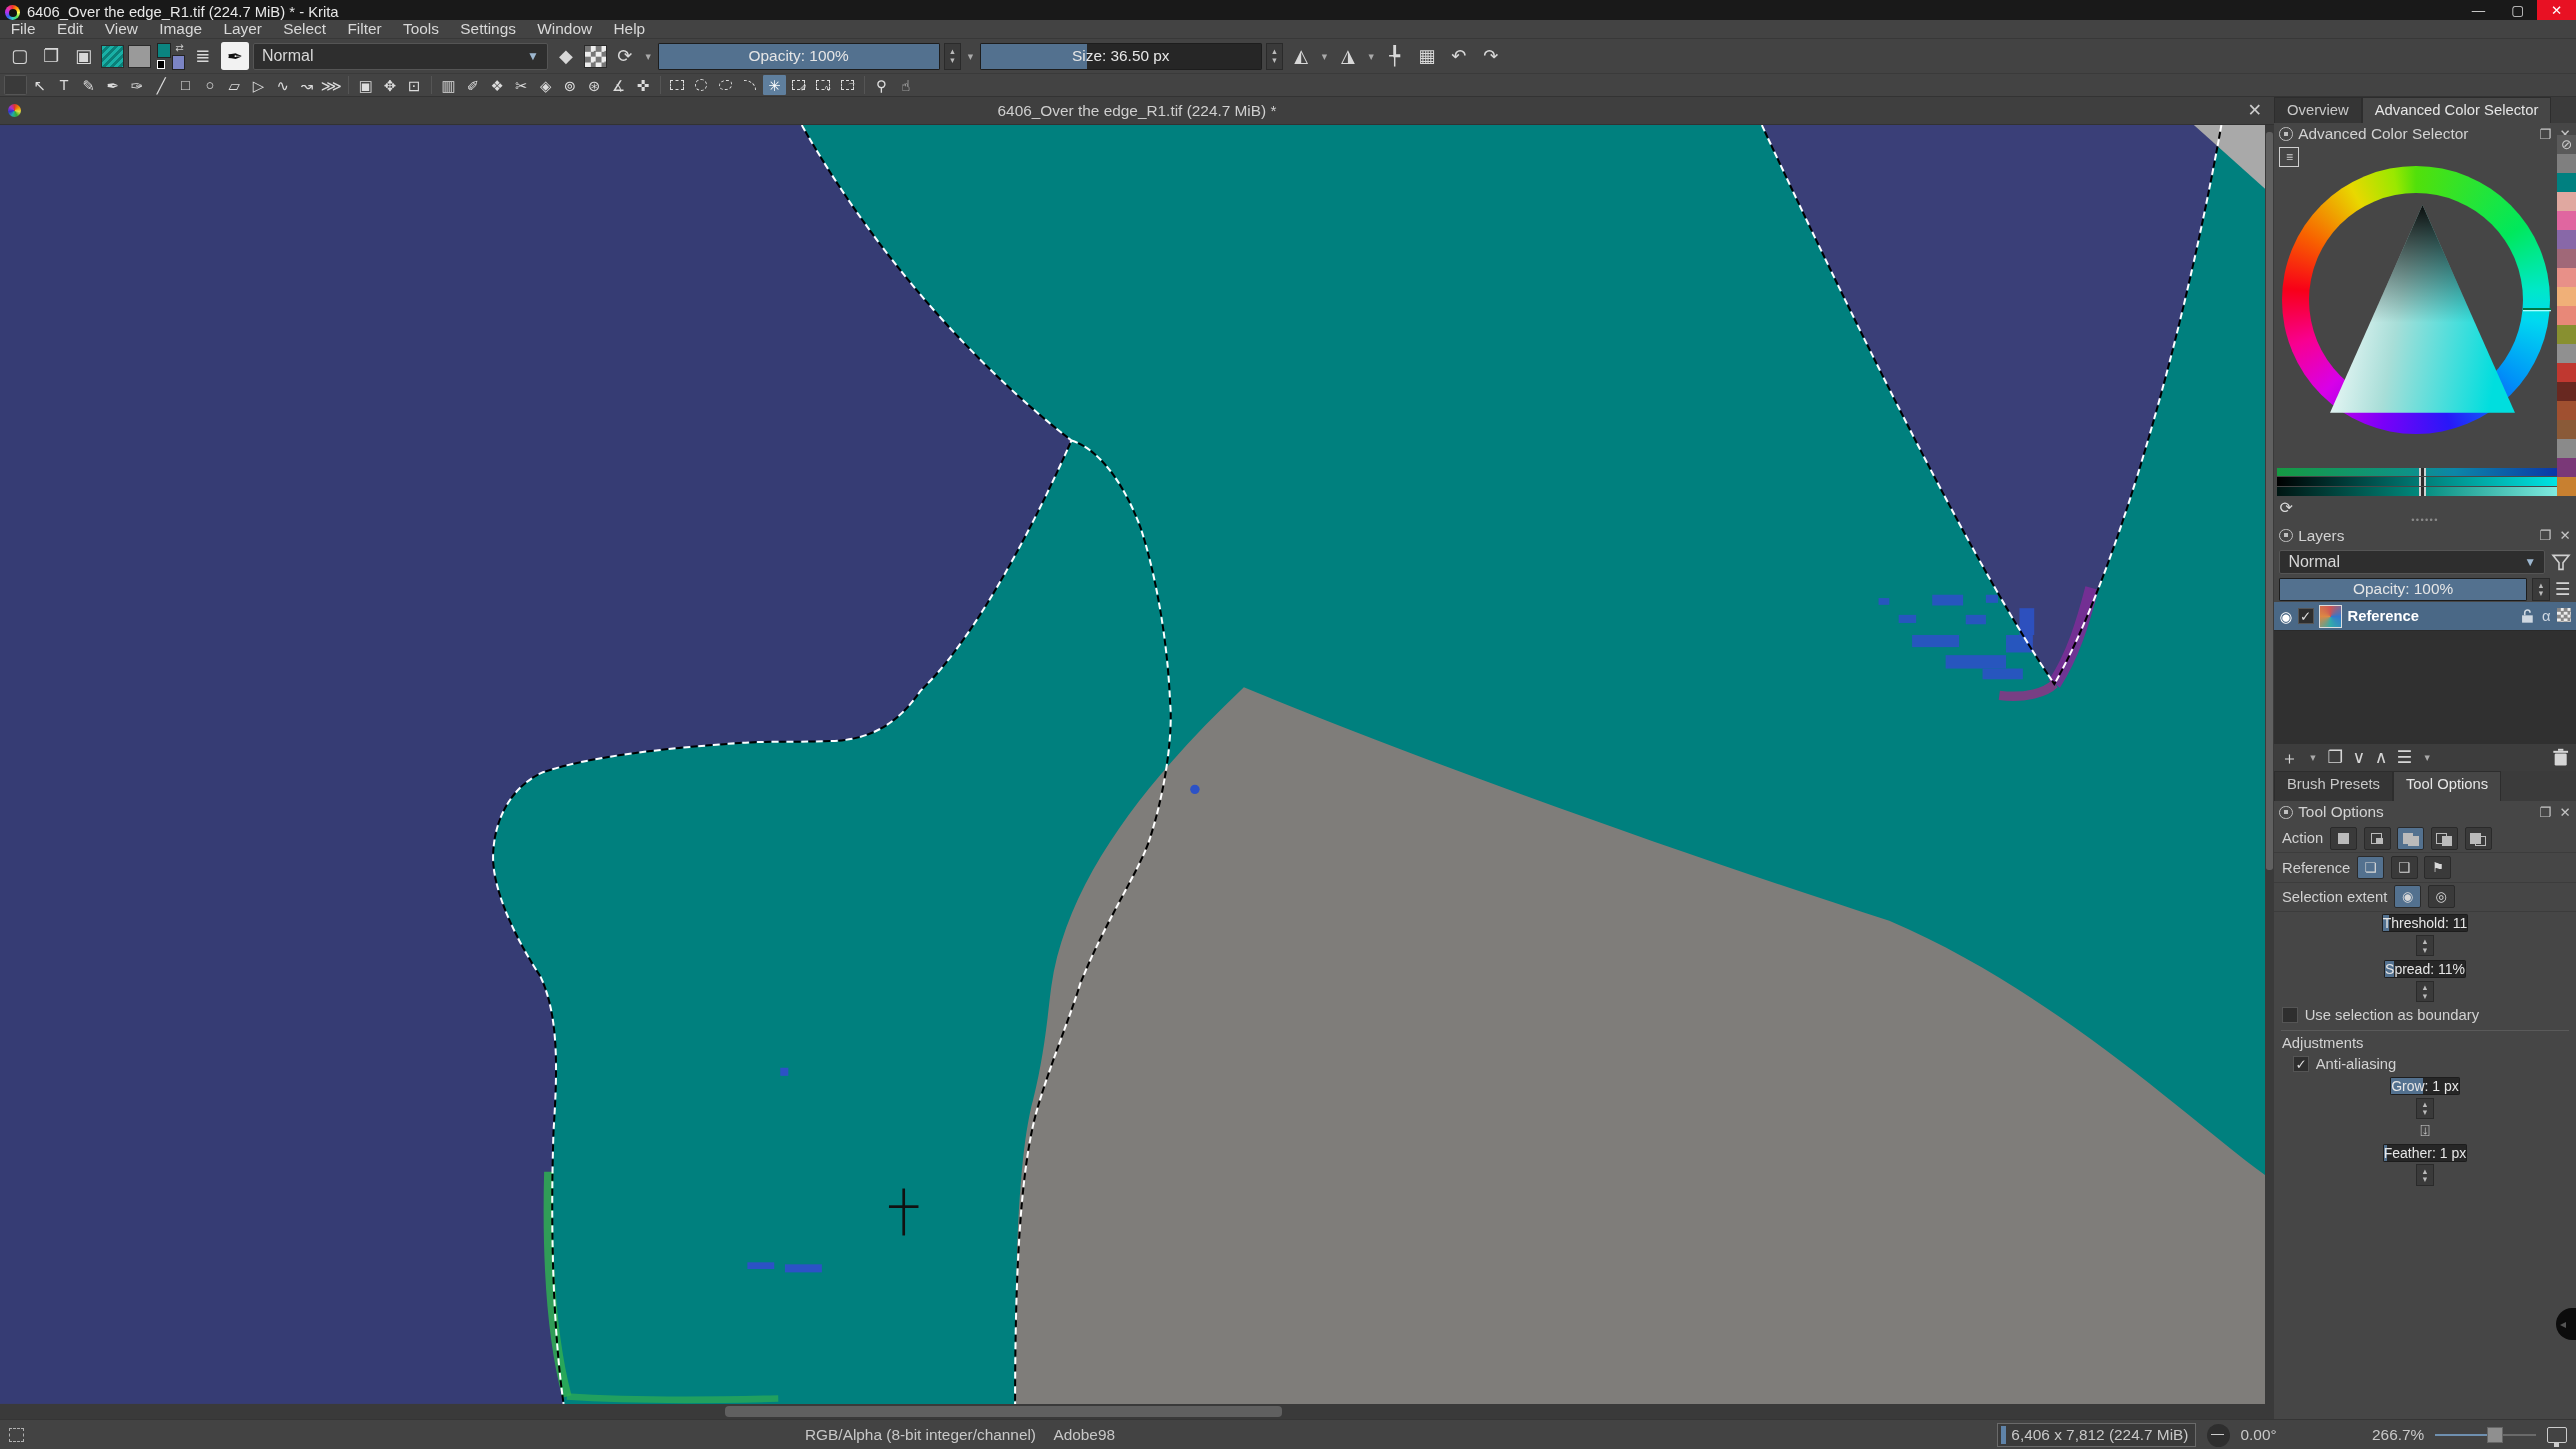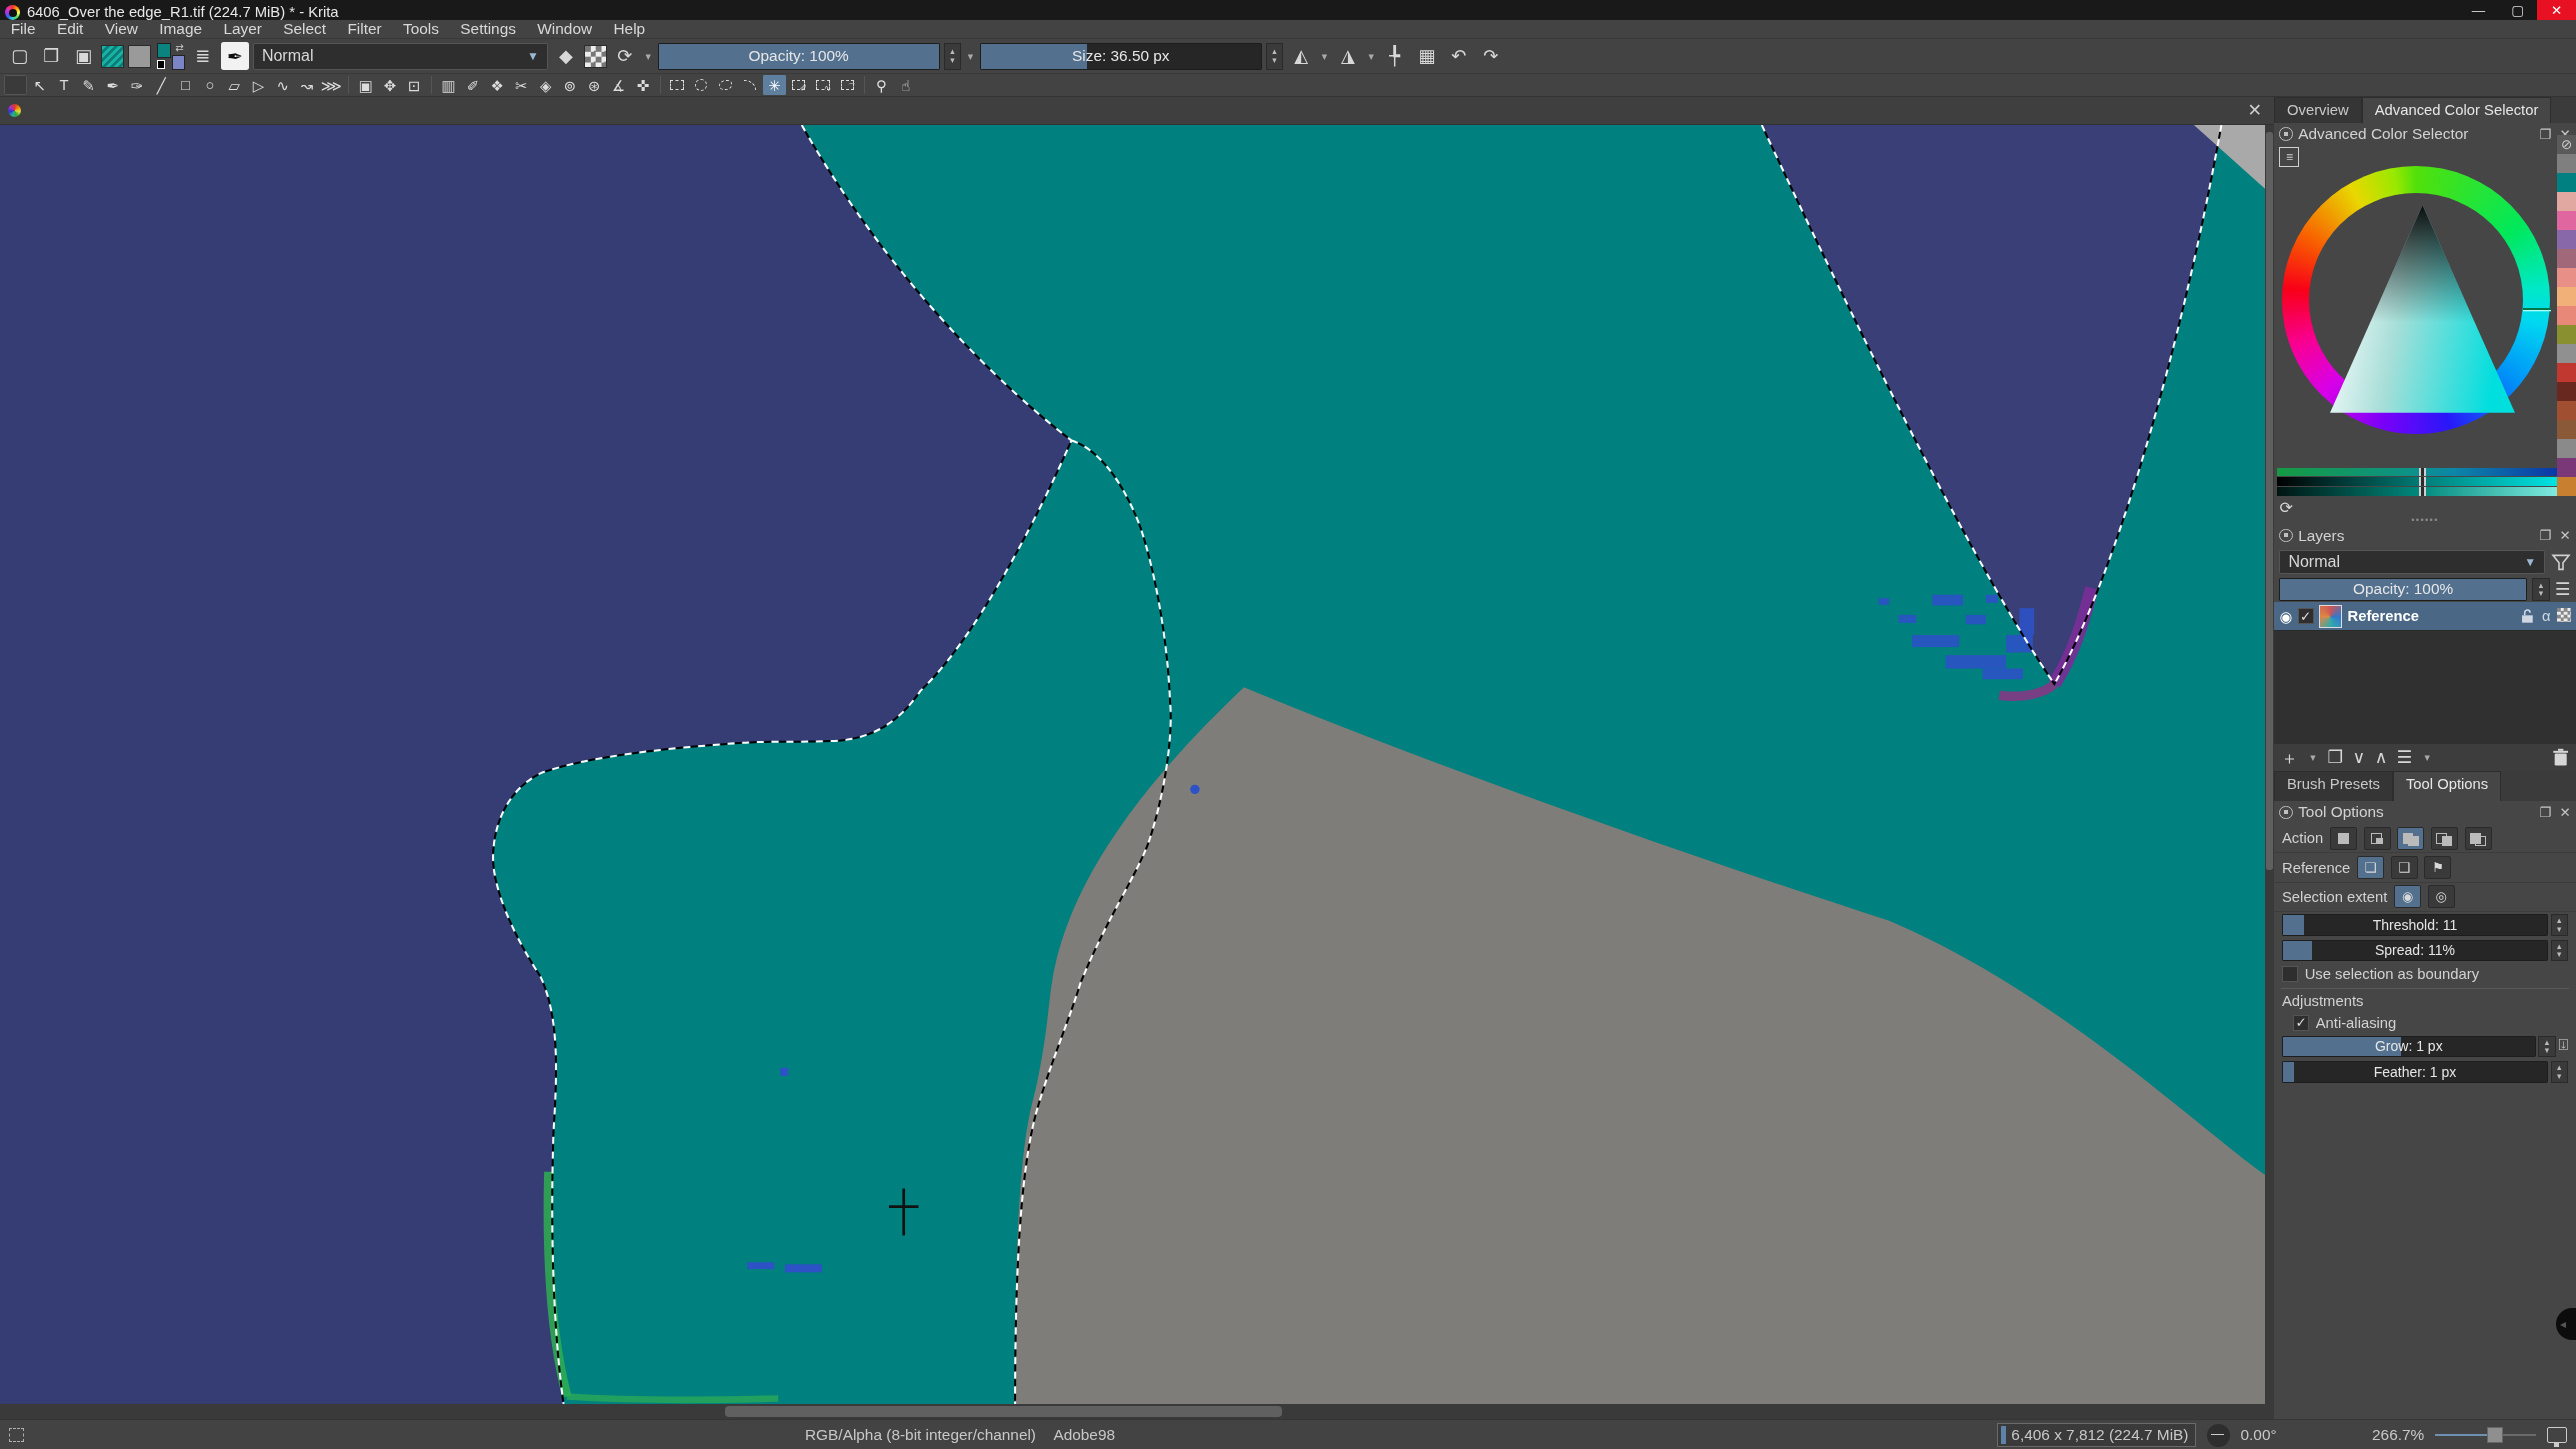--- a/index.html
+++ b/index.html
@@ -91,21 +91,21 @@
     background:conic-gradient(#c55,#37c,#3aa,#d84,#c55); }
   .lay-btns { height:27px; display:flex; align-items:center; gap:9.4px; padding:0 6.7px; font-size:17.4px; color:#d6d6d6; background:#3d3d3d; }
   .to-row { display:flex; align-items:center; gap:6.7px; padding:2.7px 8px; border-bottom:0.7px solid #3c3c3c; font-size:14.8px; color:#d2d2d2; }
   .to-row.nb { border-bottom:none; }
   .opt-btn { width:27px; height:23px; background:#3a3a3a; border:0.7px solid #2a2a2a; border-radius:2px; display:flex; align-items:center; justify-content:center; color:#d8d8d8; font-size:13.4px; position:relative; }
   .opt-btn.active { background:#53718f; }
   .sq { width:10.7px; height:10.7px; background:#bbb; display:inline-block; }
   .sq.o { background:transparent; border:1.3px solid #bbb; }
   .sq.b { margin-left:-5.4px; margin-top:5.4px; }
   .chk { width:16px; height:16px; background:#2e2e2e; border:0.7px solid #555; display:flex; align-items:center; justify-content:center; color:#ddd; font-size:13.4px; }
-  .sliderrow { padding:2px 8px; display:flex; gap:2.7px; align-items:flex-start; }
+  .sliderrow { padding:2px 8px; display:flex; gap:2.7px; align-items:center;flex-direction:column; }
   .sliderrow .slider { flex:1; height:21.5px; font-size:14px; }
   .swatch-col { position:absolute; right:0; top:38px; width:19px; display:flex; flex-direction:column; }
   .swatch-col .no { height:19px; display:flex; align-items:center; justify-content:center; color:#ccc; font-size:13.4px; background:#5a5a5a; }
   .hsw { height:19px; }
   .statusbar { height:31px; background:#434343; border-top:0.7px solid #353535; display:flex; align-items:center; font-size:15.4px; color:#c8c8c8; padding:0 9.4px; gap:12px; }
   .sel-ind { width:14.8px; height:14.8px; border:1.3px dashed #b0b0b0; }
   .status-center { position:absolute; left:805px; display:flex; gap:17.4px; }
   .status-right { margin-left:auto; display:flex; align-items:center; gap:10.7px; }
   .size-field { border:0.7px solid #6a6a6a; background:#3a3a3a; padding:2px 6.7px 2px 2.7px; display:flex; align-items:center; gap:5.4px;text-align:center; }
   .size-field .bar { width:5.4px; height:17.4px; background:#5f83a8; }
@@ -252,20 +252,21 @@
     <span class="tb-sep"></span>
     <span class="tool">⚲</span>
     <span class="tool">☝</span>
   </div>
 
 <div class="workspace">
 
   <div class="canvas-col">
     <div class="doc-titlebar">
       <span class="doc-dot"></span>
+      <span class="doc-title">6406_Over the edge_R1.tif (224.7 MiB) *</span>
       <span class="doc-close">✕</span>
     </div>
     <div class="canvas-wrap">
       <svg width="2265" height="1279" viewBox="0 0 3376 1906">
 
         <rect x="0" y="0" width="3376" height="1906" fill="var(--navy)"></rect>
 
         <path fill="var(--teal)" d="M 1195,0
           C 1320,220 1480,380 1597,470
           C 1540,600 1450,770 1372,843

